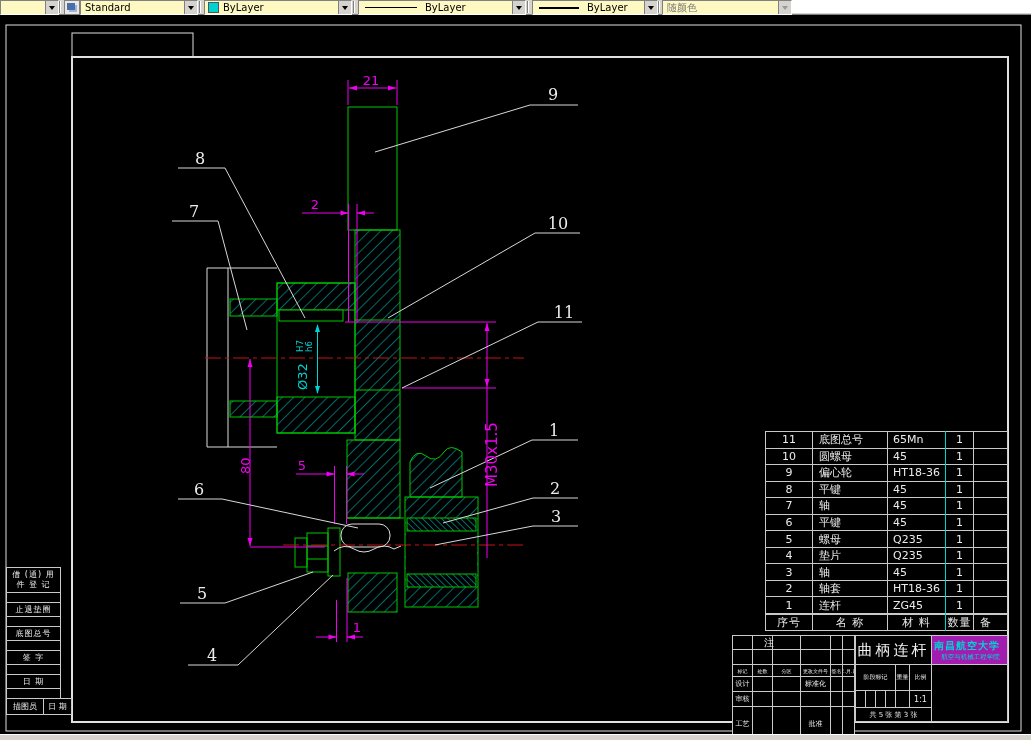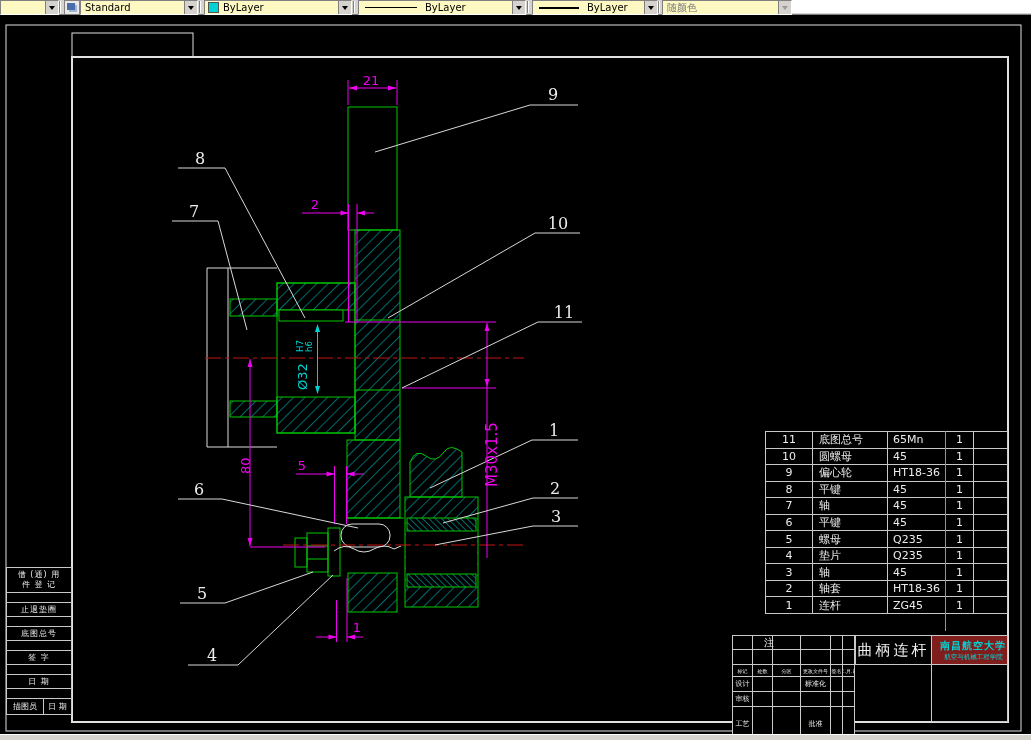--- a/index.html
+++ b/index.html
@@ -38,35 +38,35 @@
              overflow:hidden;white-space:nowrap;}
   .pt-rows{left:765px;top:431px;width:243px;height:183px;
            grid-template-columns:46px 74px 57px 27px 1fr;grid-auto-rows:1fr;font-size:11px;}
   .pt-head{left:765px;top:614px;width:243px;height:17px;
            grid-template-columns:46px 74px 57px 27px 1fr;font-size:11px;}
   .pt-rows .c-name,.pt-head .c-name{justify-content:flex-start;padding-left:6px;}
   .pt-rows .c-mat,.pt-head .c-mat{justify-content:flex-start;padding-left:5px;}
   .pt-head>div{letter-spacing:1px;}
   .cyan-divider{position:absolute;left:945px;top:431px;width:1px;height:200px;background:#00d2d2;z-index:11;}
   
-  .ls-rows{left:6px;top:567px;width:66px;height:132px;grid-template-rows:24px 9px 13px 9px 13px 9px 13px 9px 13px 1fr;
+  .ls-rows{left:6px;top:567px;width:55px;height:132px;grid-template-rows:24px 9px 13px 9px 13px 9px 13px 9px 13px 1fr;
            grid-template-columns:1fr;font-size:8px;}
   .ls-rows>div{white-space:pre-line;text-align:center;line-height:10px;letter-spacing:1px;}
   .ls-bottom{left:6px;top:698px;width:66px;height:17px;grid-template-columns:36px 1fr;font-size:8px;}
   
   .tb-leftgrid{left:732px;top:635px;width:123px;height:107px;
       grid-template-columns:19px 19px 27px 29px 11px 1fr;
       grid-template-rows:13px 14px 11px 14px 14px 1fr;font-size:7px;}
   .tb-leftgrid .tiny{font-size:5px;letter-spacing:0;}
   .tb-title{position:absolute;left:855px;top:635px;width:77px;height:30px;border:1px solid #c9c9c9;
       display:flex;align-items:center;justify-content:center;color:#f2f2f2;font-size:15px;
       letter-spacing:3px;z-index:10;box-sizing:border-box;background:#000;}
   .tb-org{position:absolute;left:931px;top:635px;width:77px;height:30px;border:1px solid #c9c9c9;
       display:flex;flex-direction:column;justify-content:center;color:#00d2d2;z-index:10;
-      box-sizing:border-box;background:#7f1d1d;padding-left:8px;}
+      box-sizing:border-box;background:#a21caf;padding-left:2px;}
   .tb-org .l1{font-size:10px;font-weight:bold;letter-spacing:1px;}
   .tb-org .l2{font-size:6.5px;text-align:center;}
   .tb-midgrid{left:855px;top:664px;width:77px;height:58px;
       grid-template-columns:9px 9px 9px 9px 1fr 21px;
       grid-template-rows:25px 16px 1fr;font-size:6px;}
   .tb-right{position:absolute;left:931px;top:664px;width:77px;height:58px;border:1px solid #c9c9c9;
       z-index:10;box-sizing:border-box;background:#000;}
   .note{position:absolute;left:764px;top:636px;color:#ececec;font-size:10px;z-index:12;}
   .span3{grid-column:1/4;}
   .span6{grid-column:1/7;}
@@ -291,20 +291,27 @@
       <div class="c-mat">HT18-36</div>
       <div>1</div>
       <div></div>
 
       <div>1</div>
       <div class="c-name">连杆</div>
       <div class="c-mat">ZG45</div>
       <div>1</div>
       <div></div>
     </div>
+  <div class="gridtable pt-head">
+    <div>序号</div>
+    <div>名  称</div>
+    <div>材  料</div>
+    <div>数量</div>
+    <div class="c-name">备</div>
+  </div>
   <div class="cyan-divider"></div>
 
   <div class="note">注</div>
 
   <div class="gridtable tb-leftgrid">
     <div></div>
       <div></div>
       <div></div>
       <div></div>
       <div></div>
@@ -341,20 +348,32 @@
       <div></div>
   </div>
 
   <div class="tb-title">曲柄连杆</div>
 
   <div class="tb-org">
     <div class="l1">南昌航空大学</div>
     <div class="l2">航空与机械工程学院</div>
   </div>
 
+  <div class="gridtable tb-midgrid">
+    <div class="span3" style="grid-column:1/5">阶段标记</div>
+    <div>重量</div>
+    <div>比例</div>
+    <div></div>
+      <div></div>
+      <div></div>
+      <div></div>
+      <div></div>
+    <div style="font-size:8px">1:1</div>
+    <div class="span6" style="grid-column:1/7;font-size:7px">共 5 张  第 3 张</div>
+  </div>
 
   <div class="tb-right"></div>
 
   <div class="gridtable ls-rows">
 
       <div>借 (通) 用
 件 登 记</div>
 
       <div></div>
 

